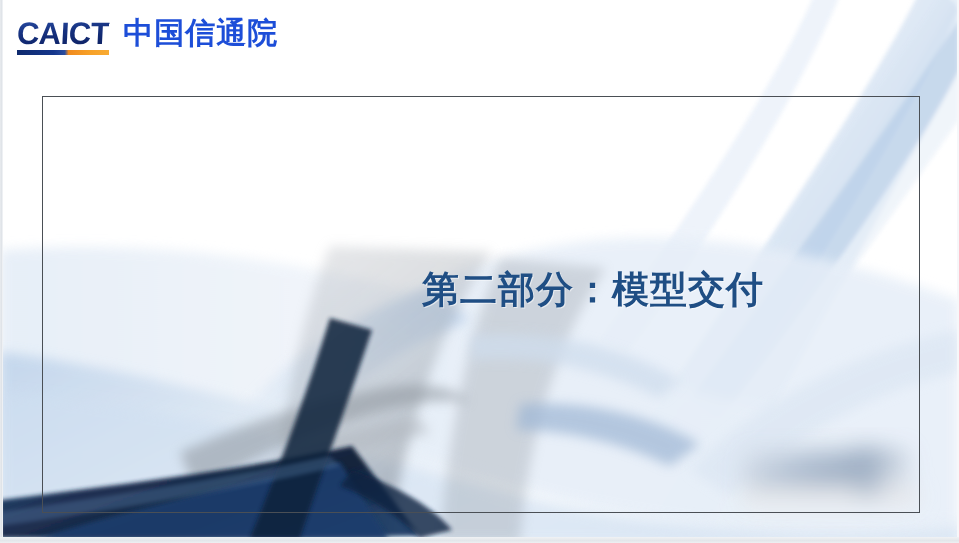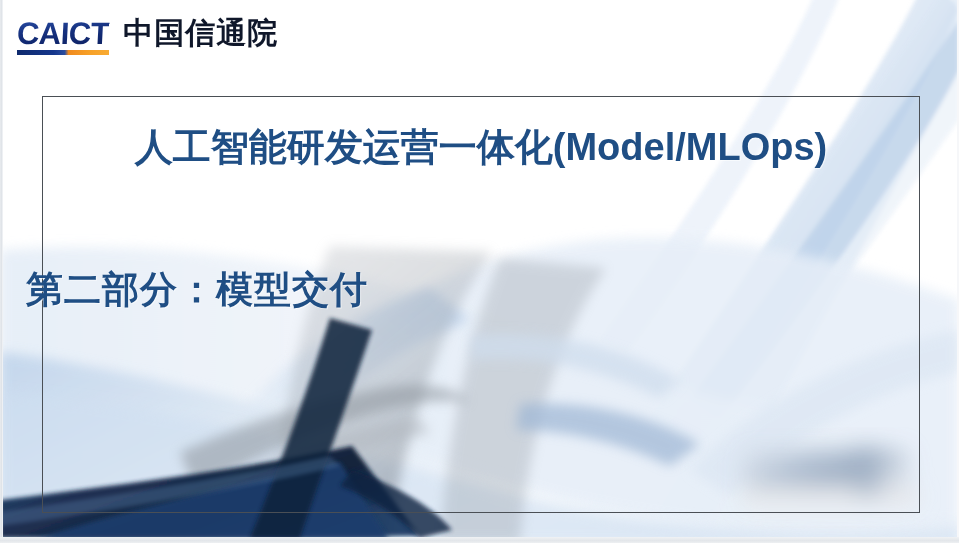--- a/index.html
+++ b/index.html
@@ -96,21 +96,21 @@
     height: 5px;
     background: linear-gradient(to right,
         #0f2a6e 0%, #15368c 40%, #2b4da0 52%,
         #f08a1e 56%, #f7a027 78%, #f8ab33 100%);
   }
   .logo-cn {
     font-family: "Liberation Sans", "DejaVu Sans", sans-serif;
     font-weight: bold;
     font-size: 30px;
     line-height: 1;
-    color: #0f172a;
+    color: #1d4ed8;
     margin-left: 14px;
     letter-spacing: 1px;
   }
 
   
   #title-block {
     position: absolute;
     left: 42px;
     top: 122px;
     width: 878px;
@@ -121,24 +121,24 @@
     font-family: "Liberation Sans", "DejaVu Sans", sans-serif;
     font-weight: bold;
     font-size: 38px;
     line-height: 50px;
     color: #1f4e84;
     letter-spacing: 0px;
     text-shadow: 1px 1px 0 rgba(255,255,255,0.55);
   }
   #subtitle-block {
     position: absolute;
-    left: 26px;
+    left: 56px;
     top: 266px;
     width: 708px;
-    text-align: left;
+    text-align: right;
     pointer-events: none;
   }
   .subtitle-line {
     font-family: "Liberation Sans", "DejaVu Sans", sans-serif;
     font-weight: bold;
     font-size: 37px;
     line-height: 48px;
     color: #1f4e84;
     letter-spacing: 1px;
     text-shadow: 1px 1px 0 rgba(255,255,255,0.55);
@@ -256,20 +256,19 @@
 
   <div id="logo">
     <span class="logo-mark">
       <span class="logo-caict">CAICT</span>
       <span class="logo-underline"></span>
     </span>
     <span class="logo-cn">中国信通院</span>
   </div>
 
   <div id="title-block">
-    <div class="title-line">人工智能研发运营一体化(Model/MLOps)</div>
   </div>
 
   <div id="subtitle-block">
     <div class="subtitle-line">第二部分：模型交付</div>
   </div>
 
 </div>
 
 </body></html>

